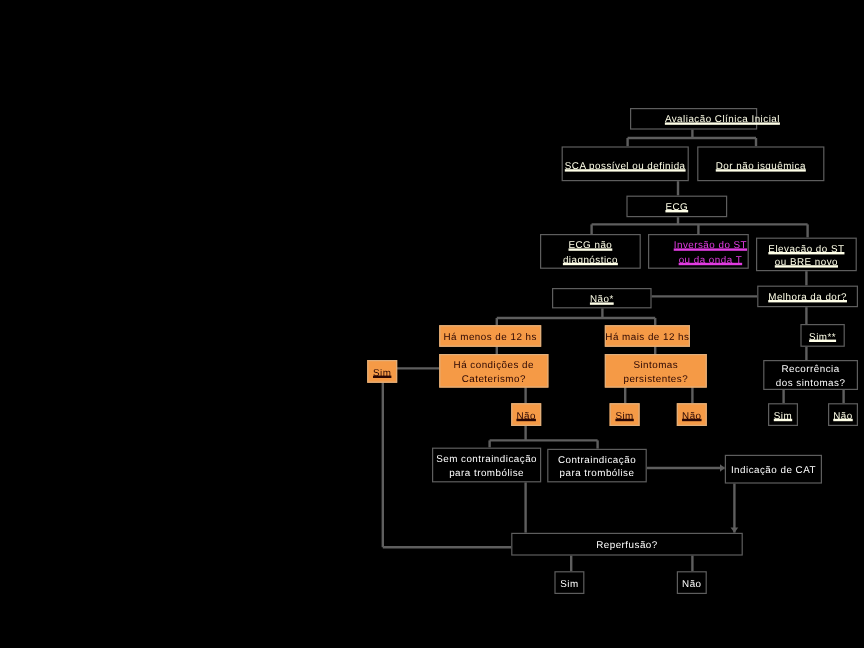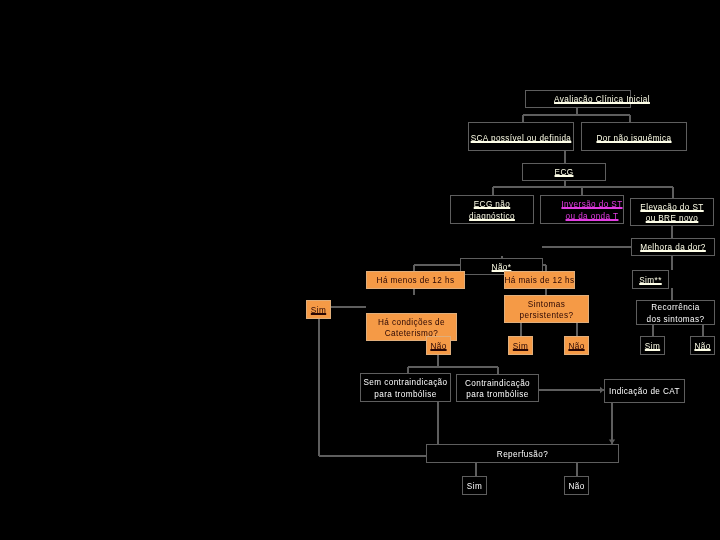--- a/index.html
+++ b/index.html
@@ -81,39 +81,39 @@
       <span class="ln">diagnóstico</span>
     </div>
     <div class="node dark u mag" style="left: 540px; top: 195px; width: 84px; height: 29px;">
       <span class="ln">Inversão do ST</span>
       <span class="ln">ou da onda T</span>
     </div>
     <div class="node dark u" style="left: 630px; top: 198px; width: 84px; height: 28px;">
       <span class="ln">Elevação do ST</span>
       <span class="ln">ou BRE novo</span>
     </div>
-    <div class="node dark u" style="left: 460px; top: 240px; width: 83px; height: 17px; margin-top: 18px;">
+    <div class="node dark u" style="left: 460px; top: 240px; width: 83px; height: 17px;">
       <span class="ln">Não*</span>
     </div>
     <div class="node dark u" style="left: 631px; top: 238px; width: 84px; height: 18px;">
       <span class="ln">Melhora da dor?</span>
     </div>
-    <div class="node dark u" style="left: 632px; top: 270px; width: 37px; height: 19px; text-align: center;">
+    <div class="node dark u" style="left: 667px; top: 270px; width: 37px; height: 19px; text-align: center;">
       <span class="ln">Sim**</span>
     </div>
-    <div class="node orange" style="left: 366px; top: 271px; width: 99px; height: 18px;">
+    <div class="node orange" style="left: 366px; top: 271px; width: 85px; height: 18px;">
       <span class="ln">Há menos de 12 hs</span>
     </div>
     <div class="node orange" style="left: 504px; top: 271px; width: 71px; height: 18px;">
       <span class="ln">Há mais de 12 hs</span>
     </div>
     <div class="node orange u" style="left: 306px; top: 300px; width: 25px; height: 19px;">
       <span class="ln">Sim</span>
     </div>
-    <div class="node orange" style="left: 366px; top: 313px; width: 91px; height: 28px; text-align: center;">
+    <div class="node orange" style="left: 366px; top: 295px; width: 91px; height: 28px; text-align: center;">
       <span class="ln">Há condições de</span>
       <span class="ln">Cateterismo?</span>
     </div>
     <div class="node orange" style="left: 504px; top: 295px; width: 85px; height: 28px;">
       <span class="ln">Sintomas</span>
       <span class="ln">persistentes?</span>
     </div>
     <div class="node dark white" style="left: 636px; top: 300px; width: 79px; height: 25px;">
       <span class="ln">Recorrência</span>
       <span class="ln">dos sintomas?</span>

